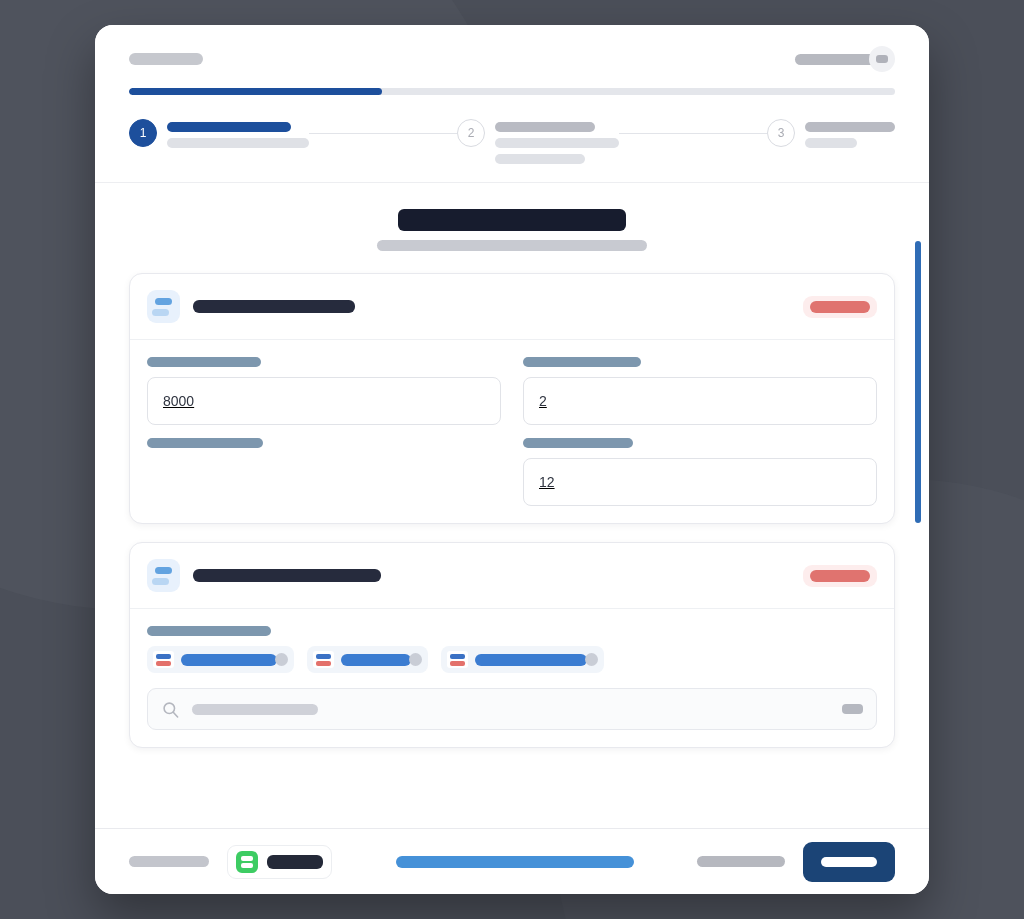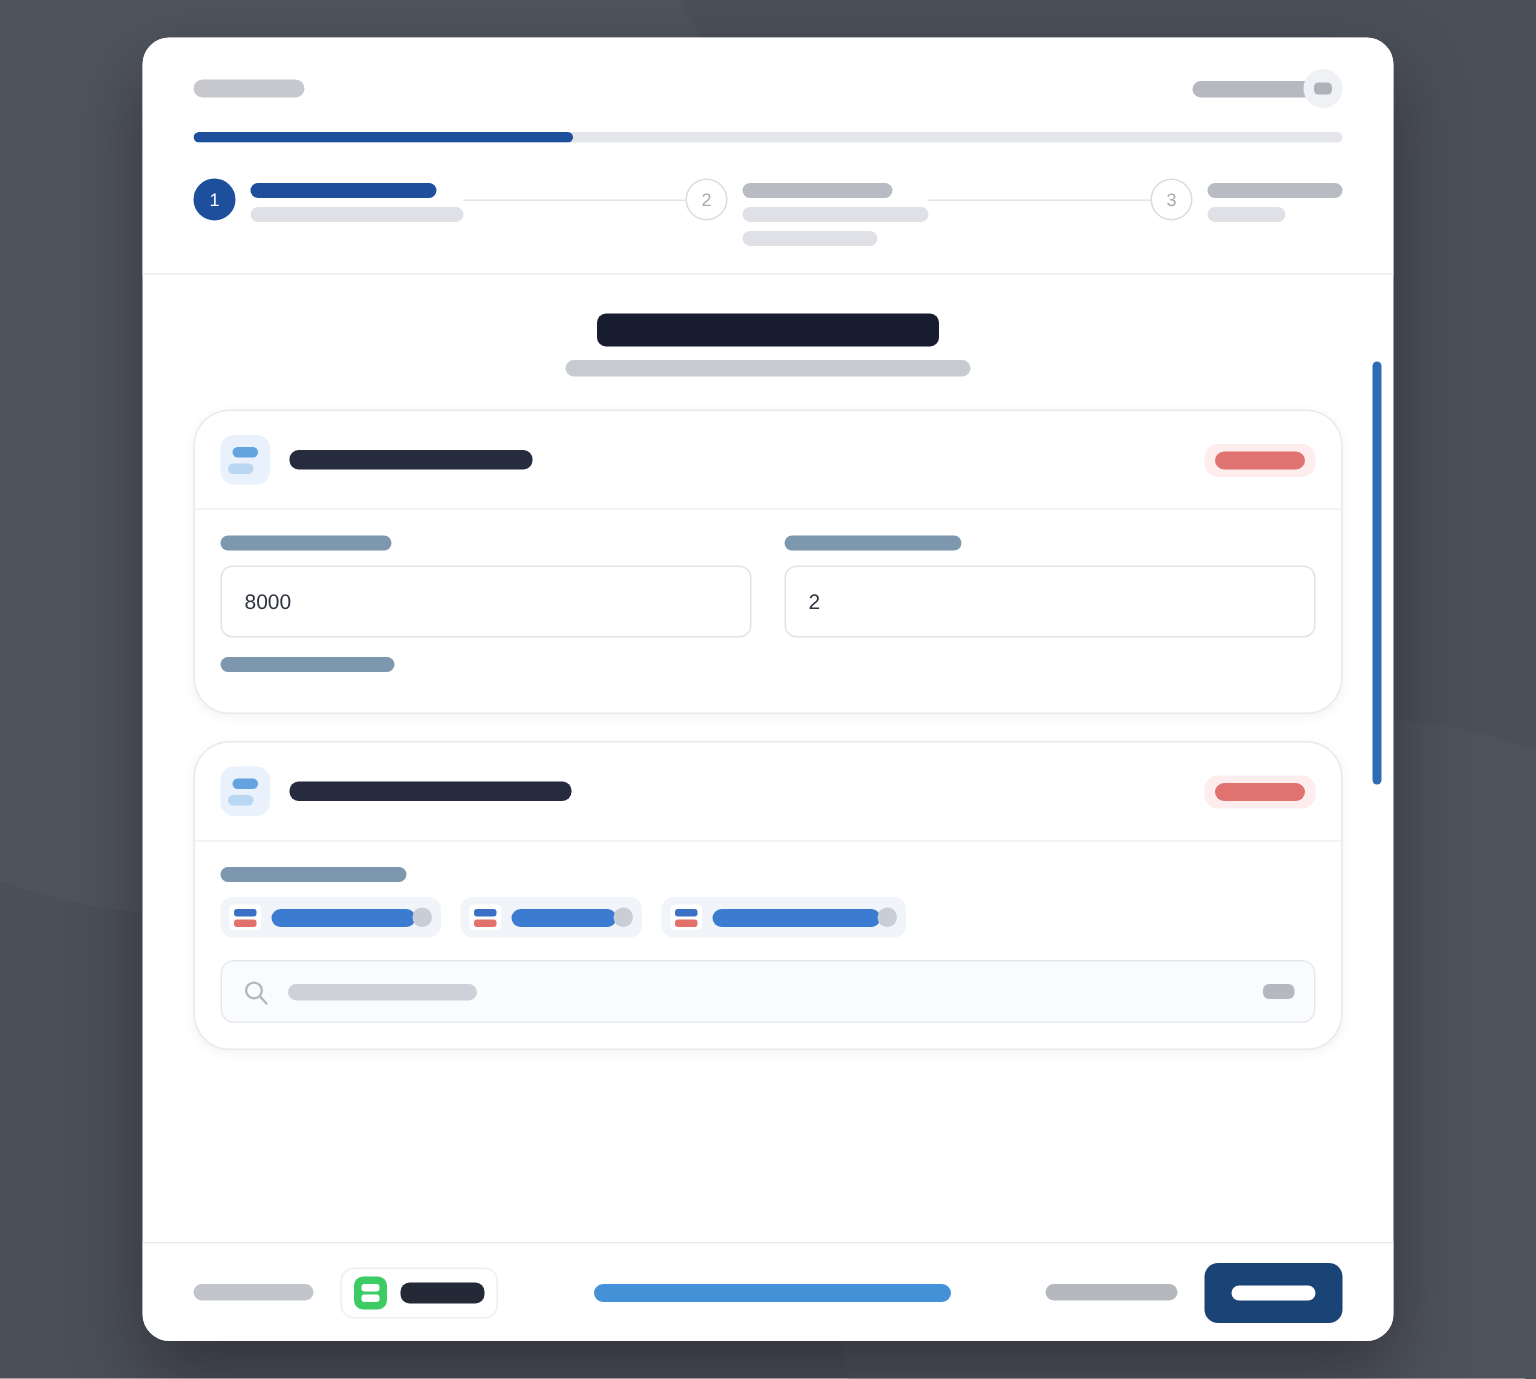--- a/index.html
+++ b/index.html
@@ -176,23 +176,24 @@
     width: 270px; height: 11px;
     border-radius: 6px;
     background: #c8cad1;
     margin: 0 auto;
   }
 
   
   .card {
     background: #fff;
     border: 1px solid #e8e9ee;
-    border-radius: 24px;
+    border-radius: 13px;
     box-shadow: 0 2px 7px rgba(20,25,40,.055);
     margin-bottom: 18px;
+    text-decoration: underline;
   }
   .card-head {
     display: flex;
     align-items: center;
     justify-content: space-between;
     padding: 16px 17px;
     border-bottom: 1px solid #eef0f3;
   }
   .card-head-left { display: flex; align-items: center; gap: 13px; }
 
@@ -456,20 +457,24 @@
               <div class="field-cell">
                 <div class="field-label" style="width: 114px;"></div>
                 <input class="field-input" type="text" placeholder="" value="8000" style="">
               </div>
               <div class="field-cell">
                 <div class="field-label" style="width: 118px;"></div>
                 <input class="field-input" type="text" placeholder="" value="2" style="">
               </div>
               <div class="field-cell">
                 <div class="field-label" style="width: 116px;"></div>
+              </div>
+              <div class="field-cell">
+                <div class="field-label" style="width: 110px;"></div>
+                <input class="field-input" type="text" placeholder="" value="12" style="">
               </div>
             </div>
         </div>
       </div>
 
       <div class="card">
         <div class="card-head">
           <div class="card-head-left">
             <div class="card-icon">
               <span class="r1"></span>

